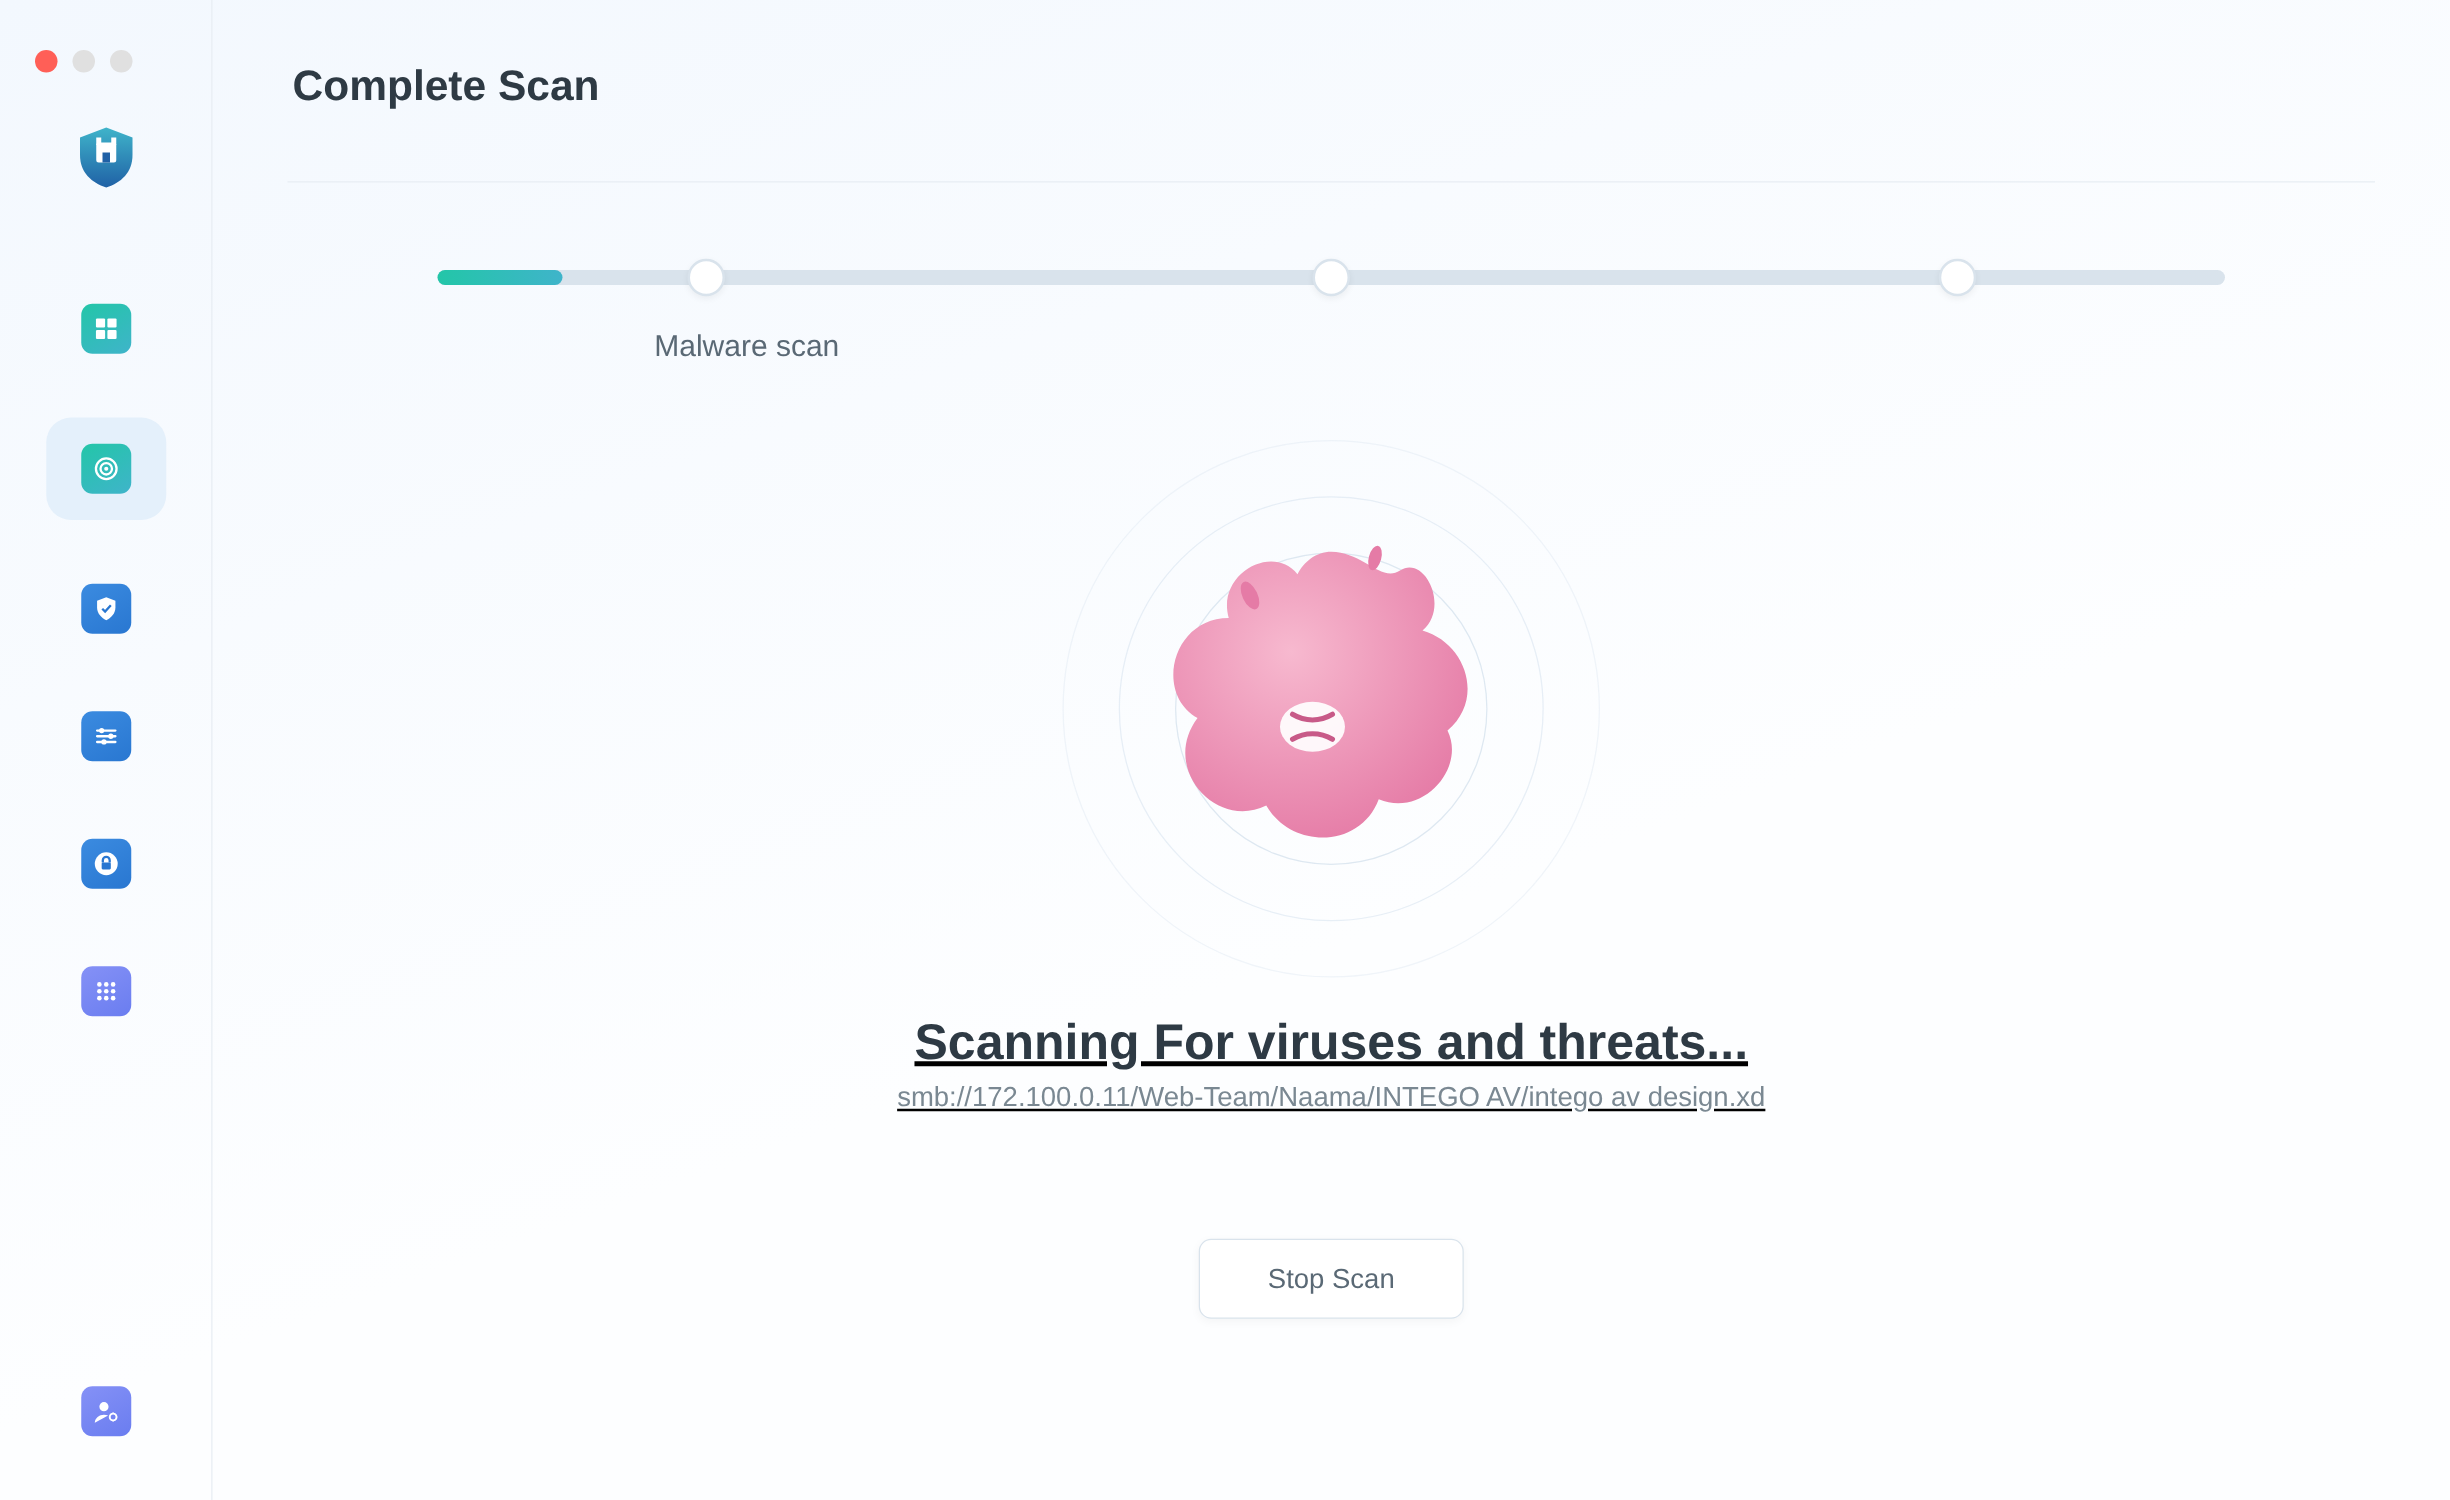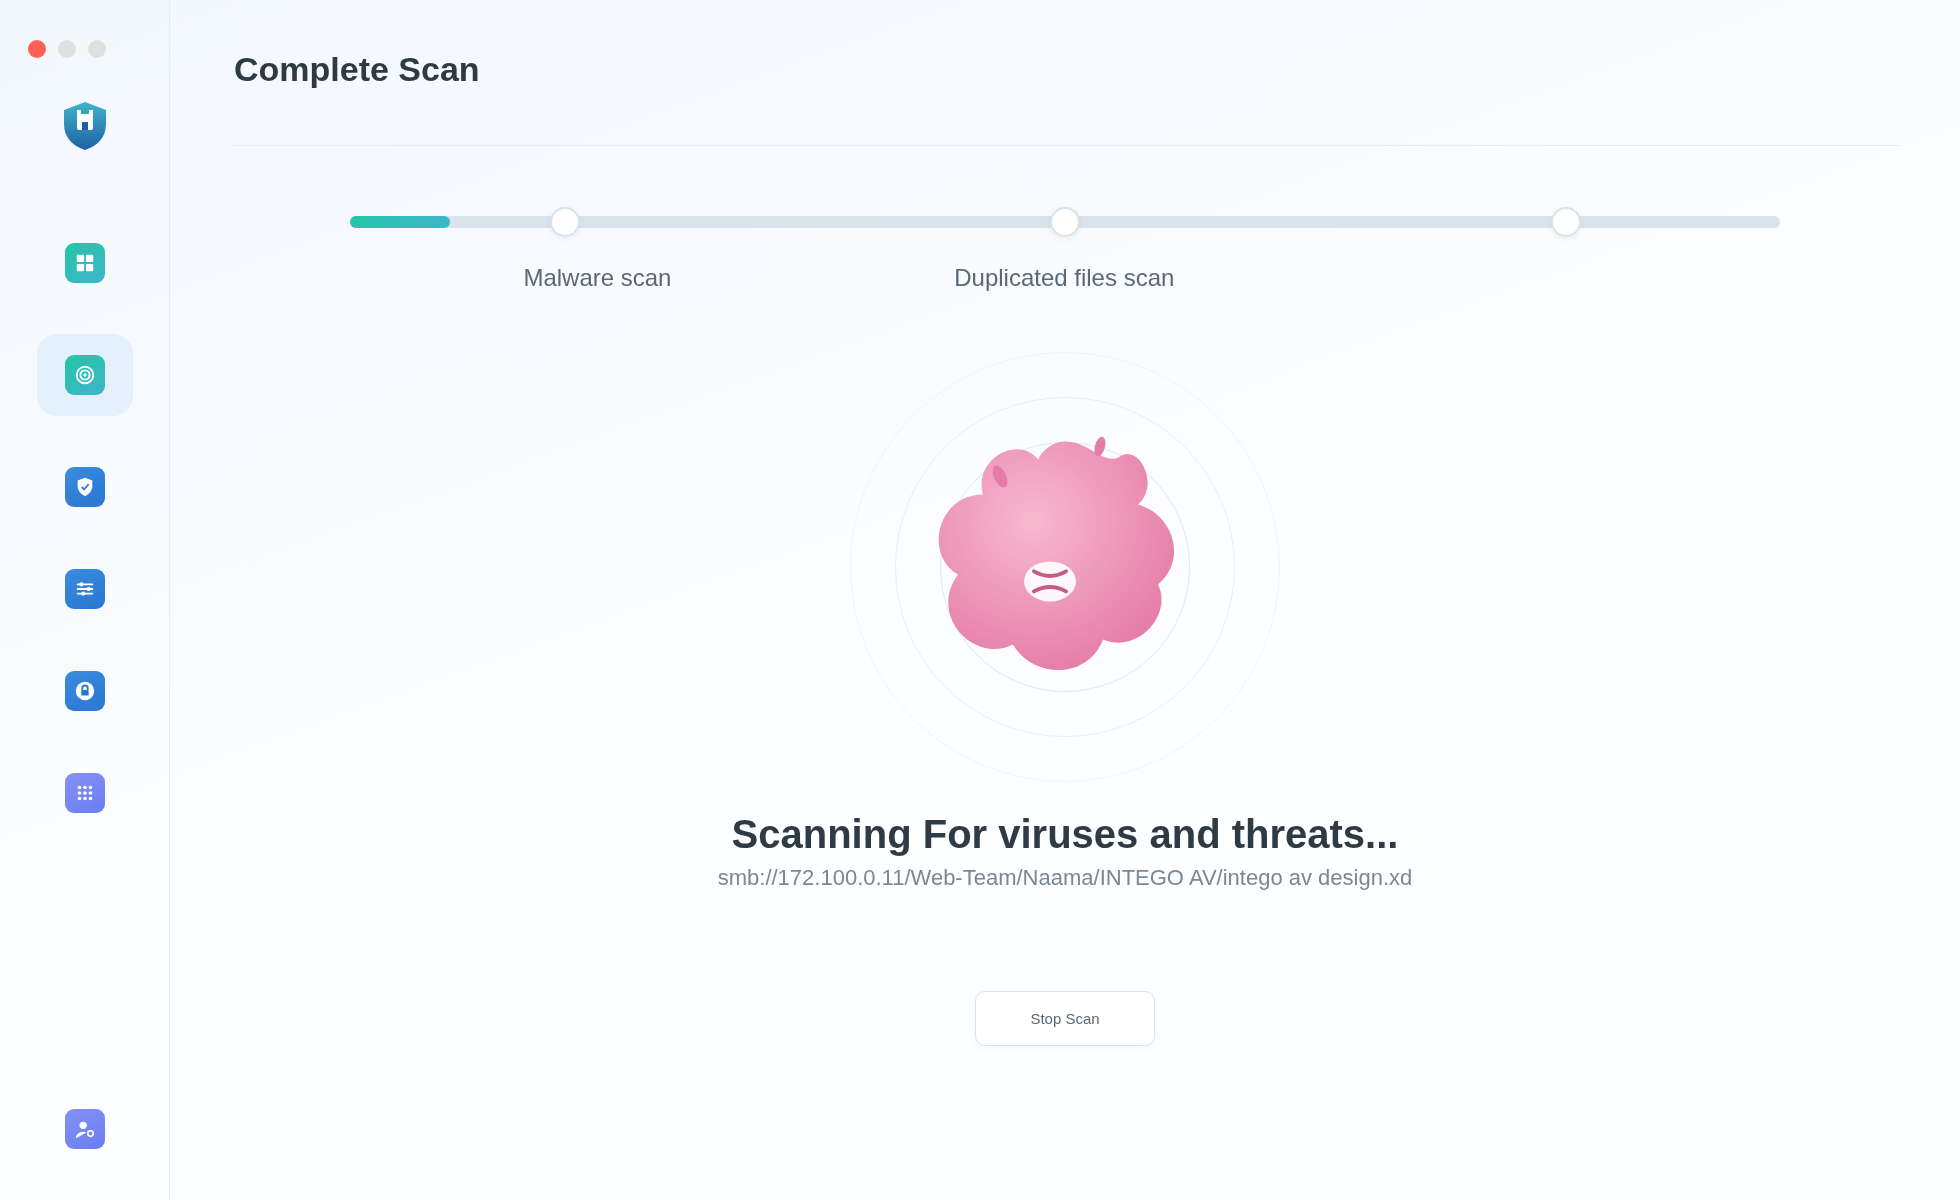--- a/index.html
+++ b/index.html
@@ -84,21 +84,21 @@
     box-shadow:0 2px 6px rgba(0,0,0,.06);
   }
   .stepper-labels {
     display:flex; margin-top:36px;
     color:var(--text-mid); font-size:24px;
     padding:0 14px;
   }
   .stepper-labels span { width:33.3%; text-align:center; }
 
   
-  .center-area { margin-top:60px; text-align:center; }
+  .center-area { margin-top:60px; text-align:center;text-decoration:underline; }
   .radar {
     width:430px; height:430px; margin:0 auto; position:relative;
   }
   .radar-ring {
     position:absolute; border-radius:50%; border:1px solid #d6e2ee;
     left:50%; top:50%; transform:translate(-50%,-50%);
   }
   .mascot {
     position:absolute; left:50%; top:50%; transform:translate(-50%,-52%);
     width:270px; height:280px;
@@ -109,21 +109,21 @@
     margin:30px 0 8px 0;
   }
   .status-path {
     font-size:22px; color:var(--text-light);
   }
 
   .stop-btn {
     margin-top:100px;
     display:inline-block;
     padding:18px 54px;
-    font-size:15px; color:var(--text-mid);
+    font-size:22px; color:var(--text-mid);
     background:#fff; border:1px solid var(--track);
     border-radius:10px; cursor:pointer;
     box-shadow:0 2px 8px rgba(0,0,0,.04);
   }
 </style>
 </head>
 <body>
 
 <div class="traffic-lights">
   <div class="tl red"></div>
@@ -239,21 +239,20 @@
 
   <div class="stepper-wrap">
     <div class="stepper-track">
       <div class="stepper-fill" style="width: 7%;"></div>
       <div class="stepper-dot" style="left:15%"></div>
       <div class="stepper-dot" style="left:50%"></div>
       <div class="stepper-dot" style="left:85%"></div>
     </div>
     <div class="stepper-labels">
       <span>Malware scan</span>
-      <span>Duplicated files scan</span>
     </div>
   </div>
 
   <div class="center-area">
     <div class="radar">
       <div class="radar-ring" style="width:430px;height:430px;opacity:.35"></div>
       <div class="radar-ring" style="width:340px;height:340px;opacity:.55"></div>
       <div class="radar-ring" style="width:250px;height:250px;opacity:.8"></div>
       <svg class="mascot" viewBox="0 0 270 280">
         <defs>

